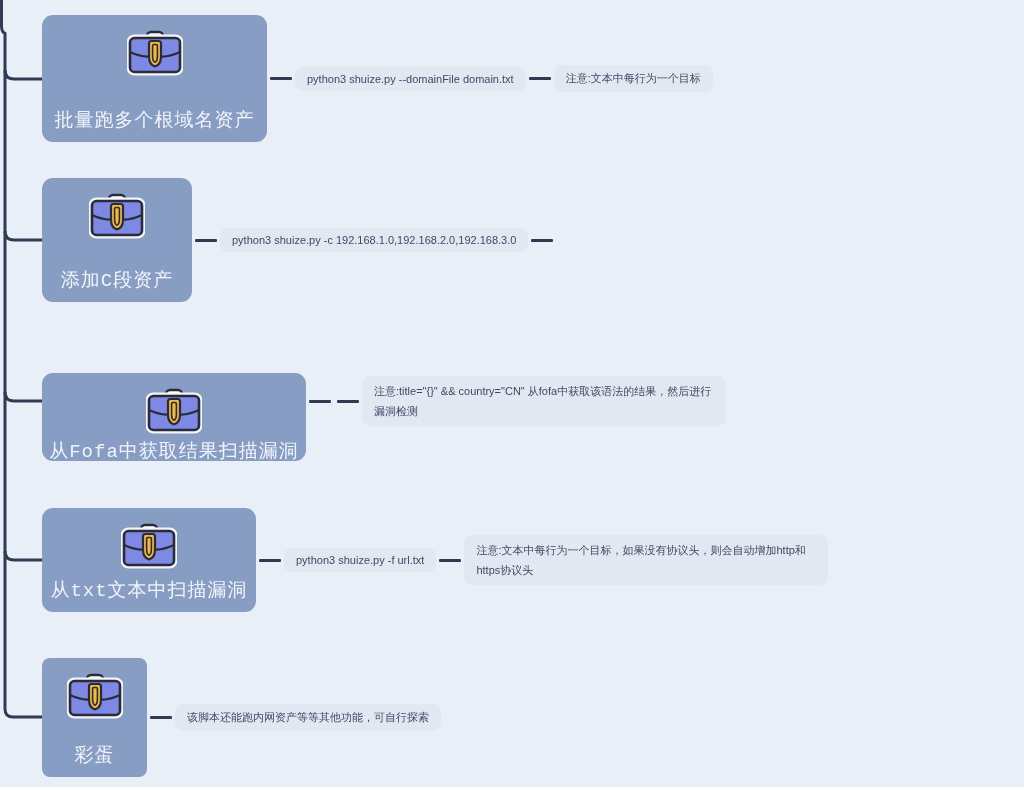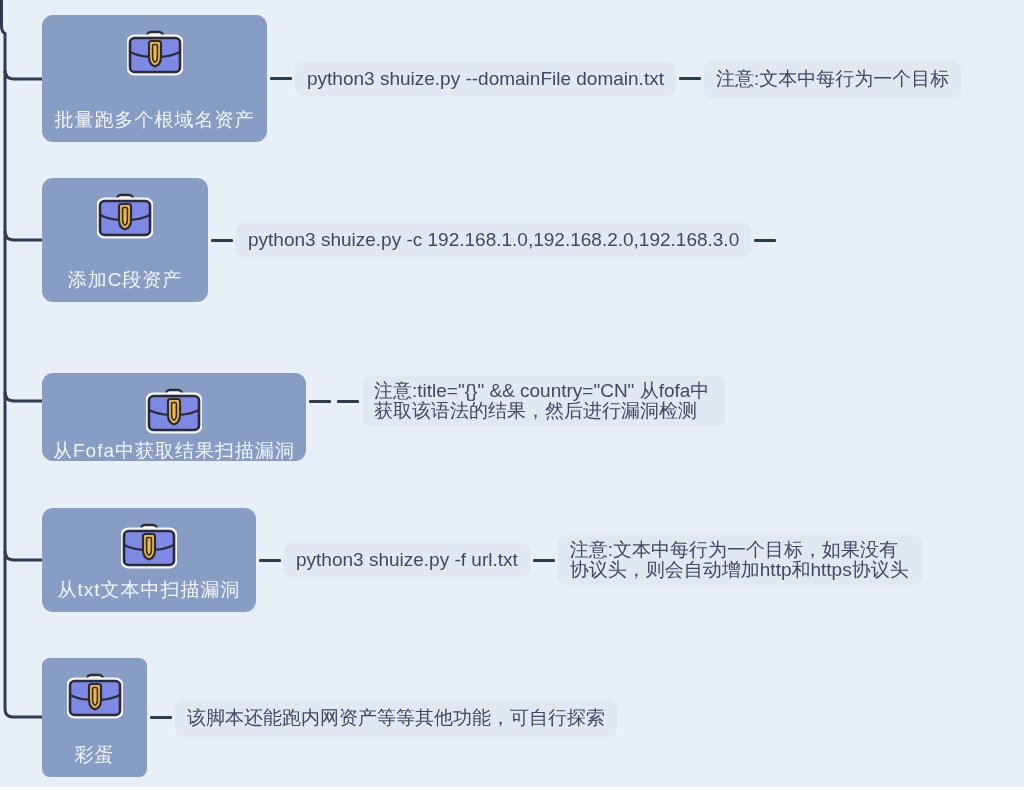--- a/index.html
+++ b/index.html
@@ -33,48 +33,49 @@
     justify-content:space-between;
     align-items:center;
     padding:13px 8px 9px 8px;
     flex-shrink:0;
   }
   .node-label{
     color:var(--node-text);
     font-size:19px;
     letter-spacing:1px;
     white-space:nowrap;
+    font-family:Liberation Mono, monospace;
   }
   .connector{
     width:22px;height:3px;
     background:var(--line);
     margin:0 3px;
     flex-shrink:0;
     border-radius:1px;
   }
   .box{
     background:var(--box);
     color:var(--box-text);
     border-radius:8px;
-    font-size:19px;
+    font-size:11px;
     padding:6px 12px;
     white-space:nowrap;
     flex-shrink:0;
   }
   .box.wrap{
     white-space:normal;
     width:364px;
     line-height:20px;
     padding:5px 12px;
   }
   
   .row1{top:15px;height:127px;}
   .row1 .node{width:225px;height:127px;}
   .row2{top:178px;height:124px;}
-  .row2 .node{width:166px;height:124px;}
+  .row2 .node{width:150px;height:124px;}
   .row3{top:340px;height:122px;}
   .row3 .node{width:264px;height:88px;margin-top:31px;}
   .row4{top:498px;height:124px;}
   .row4 .node{width:214px;height:104px;}
   .row5{top:658px;height:119px;}
   .row5 .node{width:105px;height:119px;border-radius:8px;}
   .bottom-edge{
     position:absolute;left:0;bottom:0;width:100%;height:3px;
     background:#ffffff;opacity:.9;
   }

